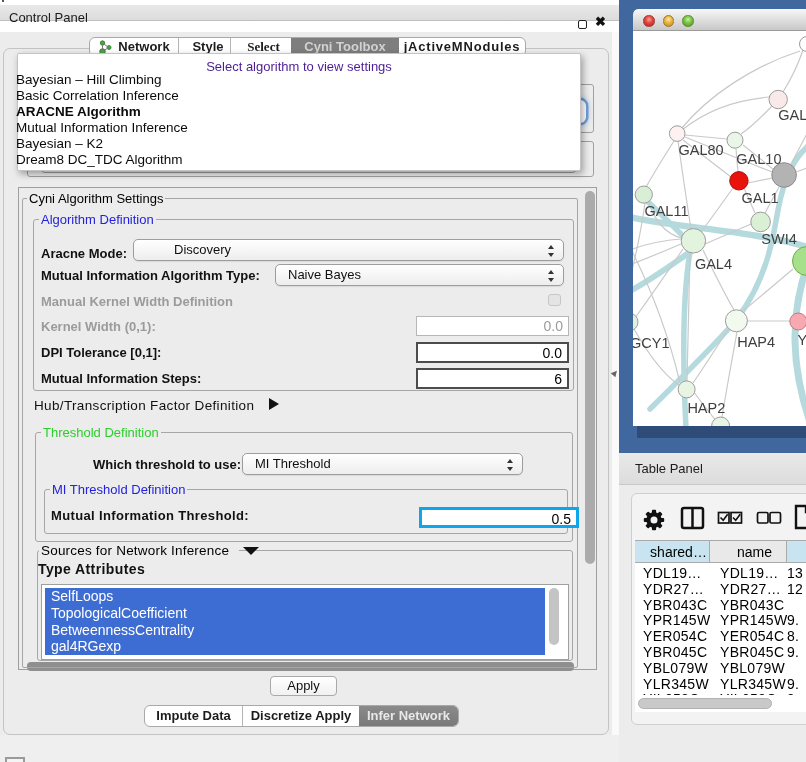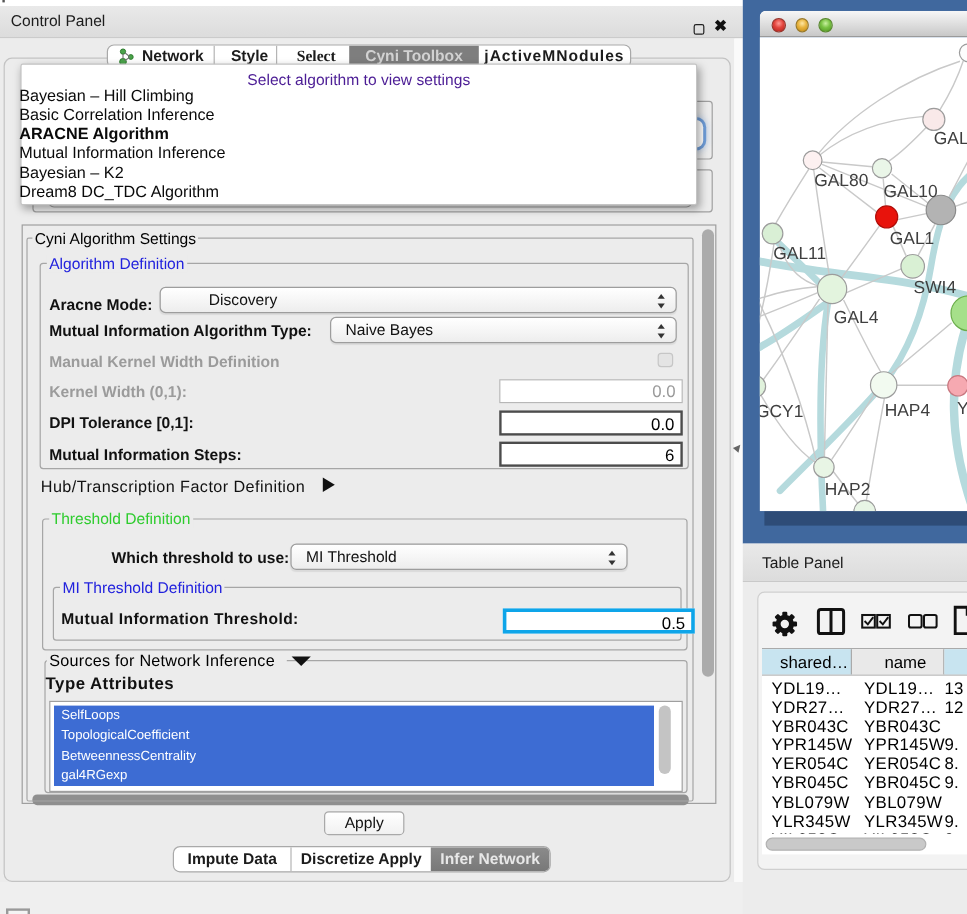--- a/index.html
+++ b/index.html
@@ -21,21 +21,21 @@
     border-left:3.5px solid transparent; border-right:3.5px solid transparent; border-top:4.5px solid #333; }
   .field { position:absolute; background:#fff; font-size:14px; text-align:right; padding-right:5px; }
   .gbox { position:absolute; border:1px solid #a6a6a6; border-radius:3px; }
   .gtitle { position:absolute; top:-8px; left:5px; background:#ececec; padding:0 2px; font-size:13px; white-space:nowrap; }
 </style>
 </head>
 <body>
 
 <div class="abs" style="left:0;top:0;width:619px;height:5px;background:#fff;"></div>
 <div class="abs" style="left:2px;top:0;width:2px;height:2px;background:#555;"></div>
-<div class="abs" style="left:0;top:5px;width:619px;height:27px;background:linear-gradient(#e9e9e9,#dcdcdc);border-bottom:1px solid #c0c0c0;">
+<div class="abs" style="left:0;top:5px;width:619px;height:16px;background:linear-gradient(#e9e9e9,#dcdcdc);border-bottom:1px solid #c0c0c0;">
   <span style="position:absolute;left:9px;top:5px;font-size:13px;color:#1c1c1c;">Control Panel</span>
   <span style="position:absolute;left:578px;top:15px;width:9px;height:9px;border:1.5px solid #222;border-radius:2px;"></span>
   <span style="position:absolute;left:595px;top:9px;font-size:13px;font-weight:bold;color:#111;">✖</span>
 </div>
 
 <div class="abs" style="left:0;top:32px;width:612px;height:730px;background:#ececec;"></div>
 
 <div class="abs" style="left:612px;top:32px;width:8px;height:730px;background:#fafafa;"></div>
 
 <div class="abs" style="left:3px;top:48px;width:606px;height:687px;border:1px solid #c3c3c3;border-radius:7px;background:#ececec;"></div>
@@ -86,21 +86,21 @@
 <span class="lbl abs" style="left:51px;top:508px;letter-spacing:0.35px;">Mutual Information Threshold:</span>
 <div class="field" style="left:419px;top:507px;width:160px;height:21px;border:3px solid #0ea5e9;line-height:19px;">0.5</div>
 
 <div class="gbox" style="left:37px;top:550px;width:536px;height:111px;">
   <span class="gtitle" style="font-size:13.5px;left:1px;letter-spacing:0.2px;">Sources for Network Inference &nbsp;</span>
   <span class="abs" style="left:205px;top:-4px;width:0;height:0;border-left:8.5px solid transparent;border-right:8.5px solid transparent;border-top:8.5px solid #111;"></span>
 </div>
 <span class="lbl abs" style="left:38px;top:561px;font-size:14px;letter-spacing:0.4px;">Type Attributes</span>
 
 <div class="abs" style="left:41px;top:584px;width:528px;height:76px;background:#fff;border:1px solid #9f9f9f;">
-  <div class="abs" style="left:3px;top:3px;width:500px;height:67px;background:#3d6cd3;color:#fff;font-size:11px;line-height:16.8px;padding-left:6px;">
+  <div class="abs" style="left:3px;top:3px;width:500px;height:67px;background:#3d6cd3;color:#fff;font-size:14px;line-height:16.8px;padding-left:6px;">
     SelfLoops<br>TopologicalCoefficient<br>BetweennessCentrality<br>gal4RGexp
   </div>
   <div class="abs" style="left:507px;top:3px;width:10px;height:57px;background:#c4c4c4;border-radius:5px;"></div>
 </div>
 
 <div class="abs" style="left:270px;top:676px;width:67px;height:20px;background:linear-gradient(#fff,#f1f1f1);border:1px solid #a9a9a9;border-radius:4px;text-align:center;font-size:13px;line-height:18px;color:#111;">Apply</div>
 
 <div class="abs" style="left:144px;top:705px;height:22px;border:1px solid #a9a9a9;border-radius:6px;background:#fff;display:flex;font-size:13px;overflow:hidden;">
   <div style="width:97px;line-height:20px;color:#1c1c1c;font-weight:bold;text-align:center;">Impute Data</div>
   <div style="width:1px;background:#b5b5b5;"></div>

